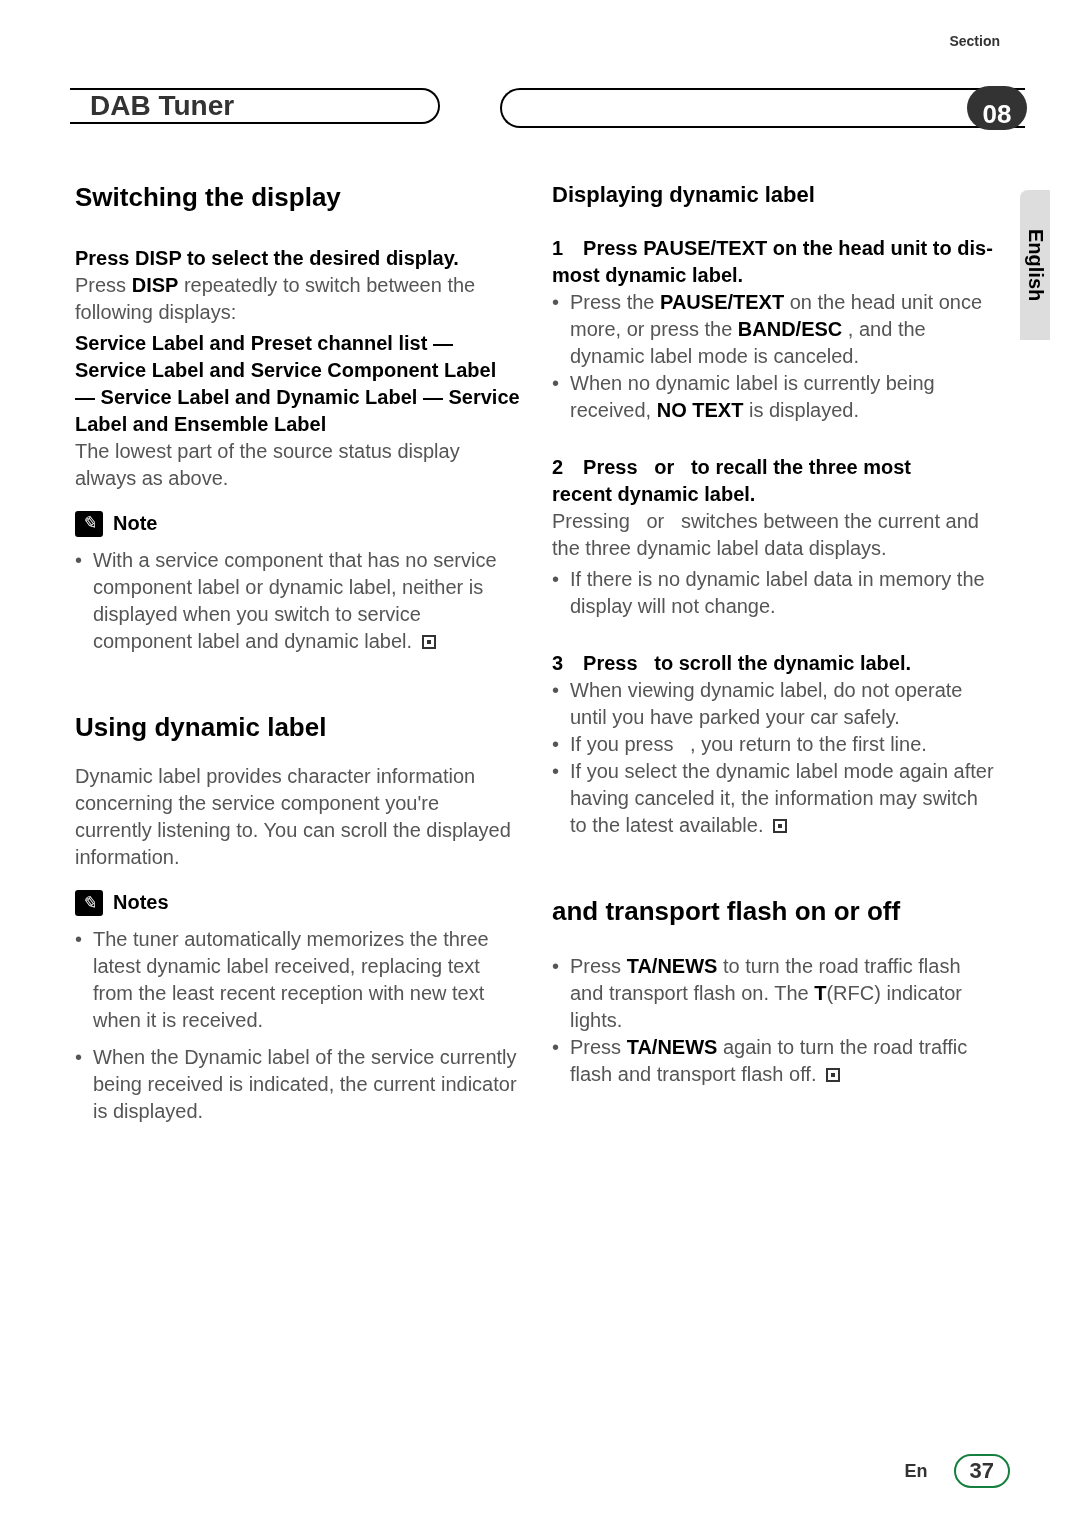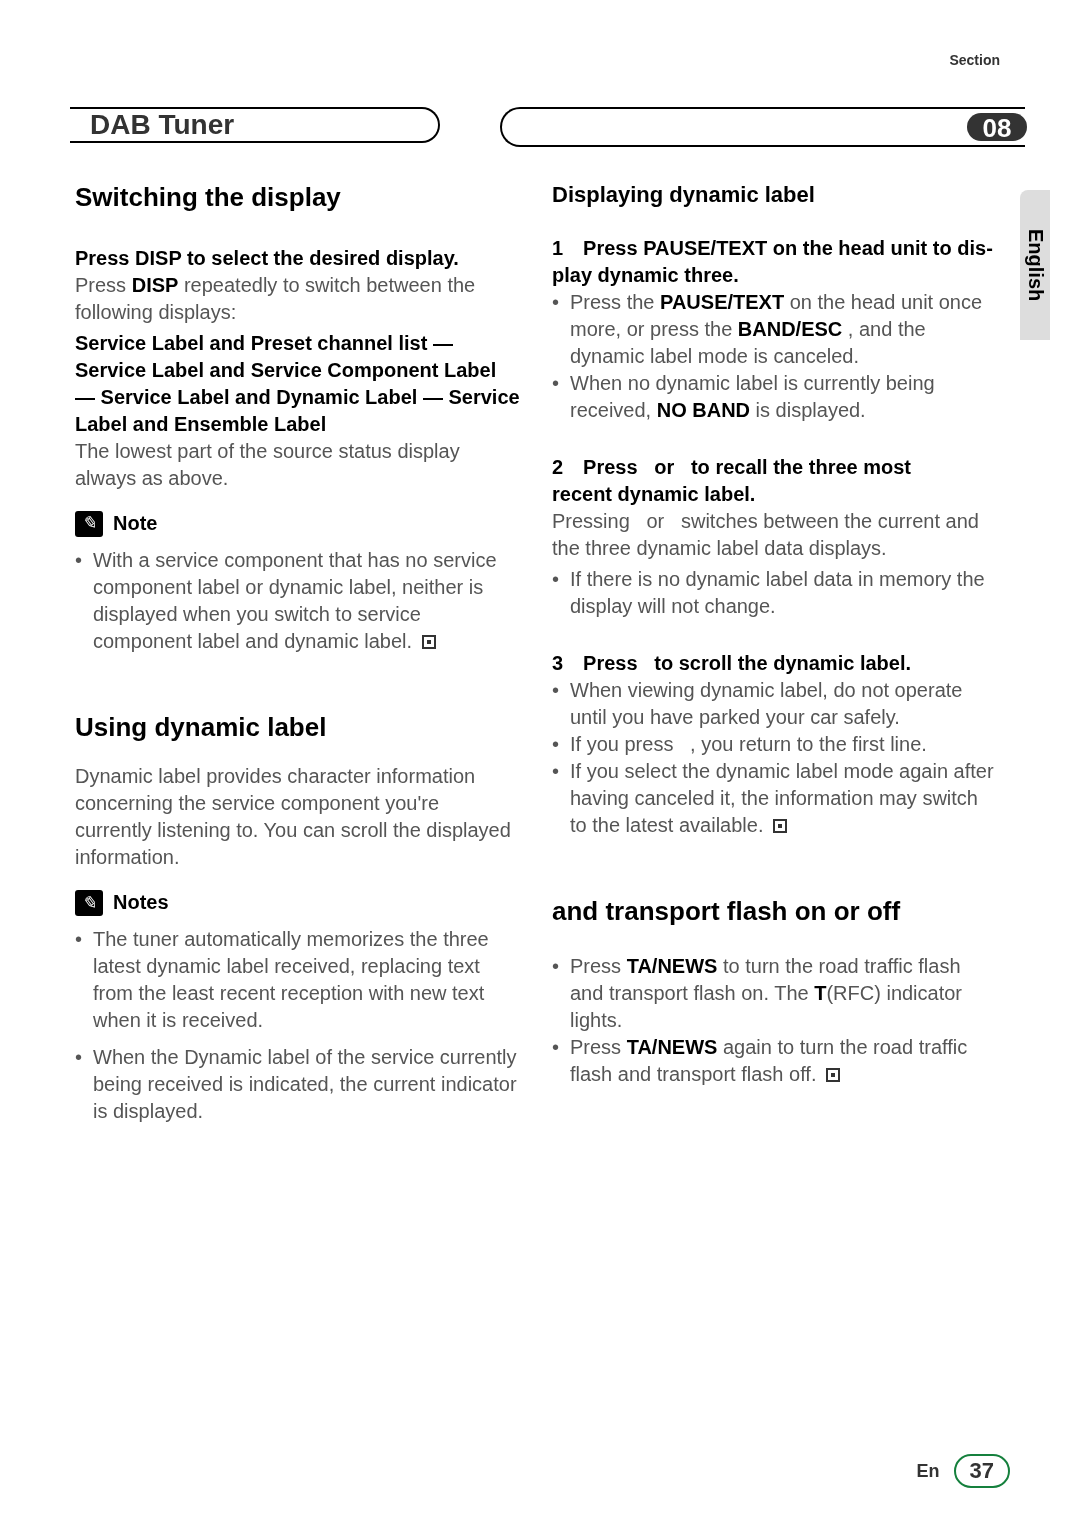--- a/index.html
+++ b/index.html
@@ -6,21 +6,21 @@
   body {
     width: 1080px;
     height: 1533px;
     background: #fff;
     font-family: Arial, Helvetica, sans-serif;
     color: #333;
     position: relative;
   }
   .header {
     position: absolute;
-    top: 52px;
+    top: 33px;
     left: 0;
     right: 0;
     height: 60px;
   }
   .section-label {
     position: absolute;
     top: 0;
     right: 80px;
     font-size: 14px;
     font-weight: bold;
@@ -56,24 +56,24 @@
     display: flex;
     align-items: center;
     justify-content: flex-end;
   }
   .chapter-number-badge {
     background: #333;
     color: #fff;
     font-size: 26px;
     font-weight: bold;
     width: 60px;
-    height: 28px;
+    height: 44px;
     border-radius: 22px;
     display: flex;
-    align-items: flex-start;
+    align-items: flex-end;
     justify-content: center;
     margin-right: -2px;
   }
   .lang-tab {
     position: absolute;
     right: 30px;
     top: 190px;
     width: 30px;
     height: 150px;
     background: #ddd;
@@ -156,21 +156,21 @@
     top: 3px; left: 3px;
     width: 4px; height: 4px;
     background: #333;
   }
   .footer {
     position: absolute;
     bottom: 45px;
     right: 70px;
     display: flex;
     align-items: center;
-    gap: 14px;
+    gap: 26px;
     margin-top: 43px;
   }
   .footer-lang { font-weight: bold; font-size: 18px; }
   .page-badge {
     border: 2px solid #15803d;
     border-radius: 18px;
     padding: 2px 14px;
     font-weight: bold;
     font-size: 22px;
   }
@@ -232,28 +232,28 @@
     <div class="bullet-line">
       <span class="bullet-dot">•</span>
       <span>When the Dynamic label of the service currently being received is indicated, the current indicator is displayed.</span>
     </div>
   </div>
 
   <div class="col">
     <div class="h3">Displaying dynamic label</div>
 
     <div class="bold-line">1 Press PAUSE/TEXT on the head unit to dis-</div>
-    <div class="bold-line">play dynamic three.</div>
+    <div class="bold-line">most dynamic label.</div>
     <div class="bullet-line">
       <span class="bullet-dot">•</span>
       <span><span>Press the </span><span class="inline-bold">PAUSE/TEXT</span><span> on the head unit once more, or press the </span><span class="inline-bold">BAND/ESC</span><span> , and the dynamic label mode is canceled.</span></span>
     </div>
     <div class="bullet-line">
       <span class="bullet-dot">•</span>
-      <span><span>When no dynamic label is currently being received, </span><span class="inline-bold">NO BAND</span><span> is displayed.</span></span>
+      <span><span>When no dynamic label is currently being received, </span><span class="inline-bold">NO TEXT</span><span> is displayed.</span></span>
     </div>
 
     <div class="spacer-m"></div>
 
     <div class="bold-line">2 Press &nbsp; or &nbsp; to recall the three most</div>
     <div class="bold-line">recent dynamic label.</div>
     <div class="para">Pressing &nbsp; or &nbsp; switches between the current and the three dynamic label data displays.</div>
     <div class="bullet-line">
       <span class="bullet-dot">•</span>
       <span>If there is no dynamic label data in memory the display will not change.</span>

